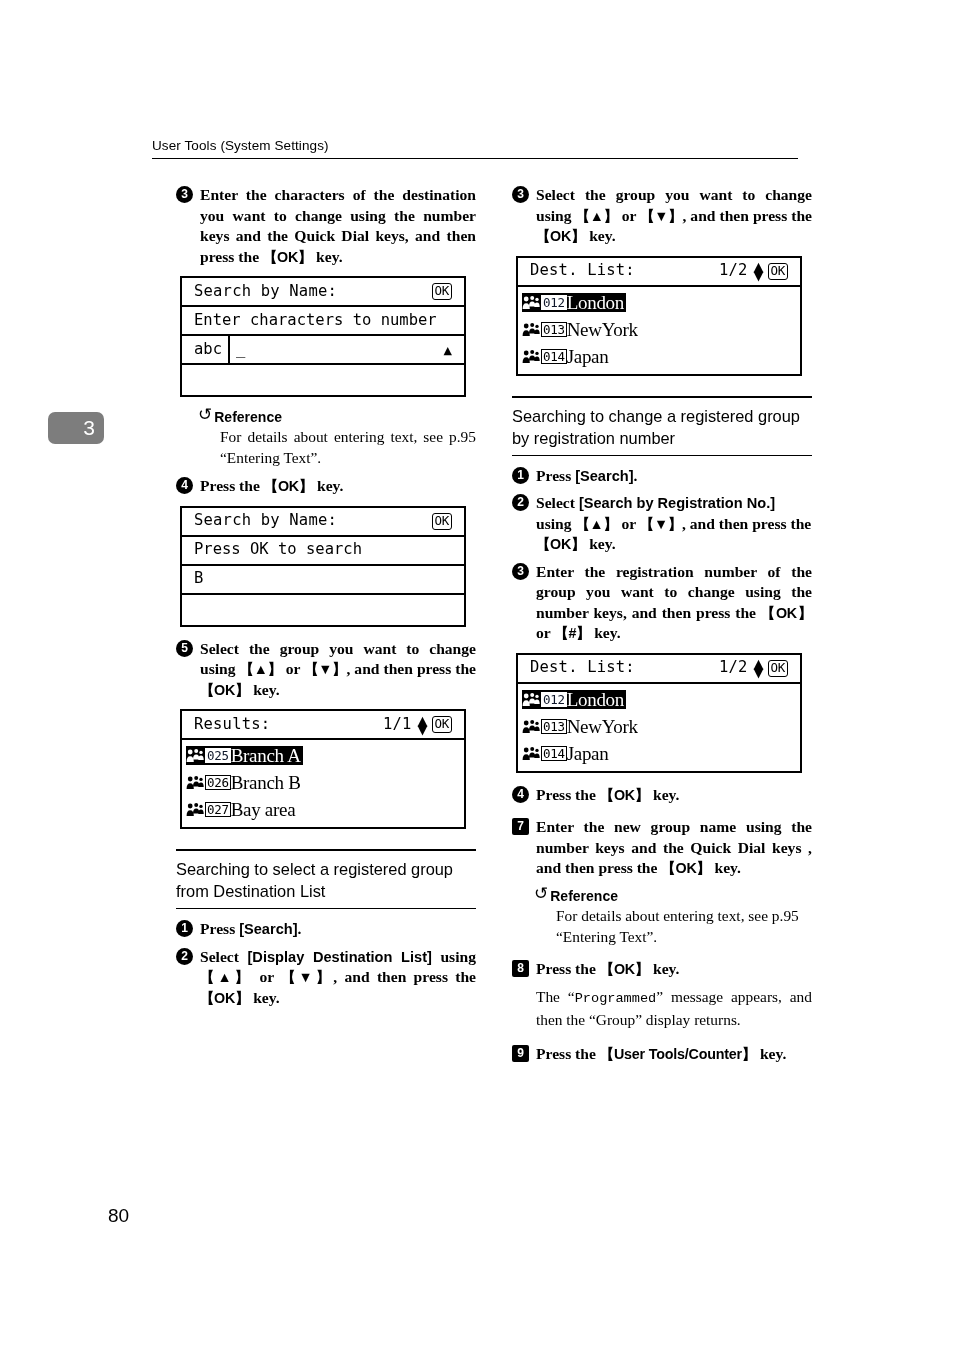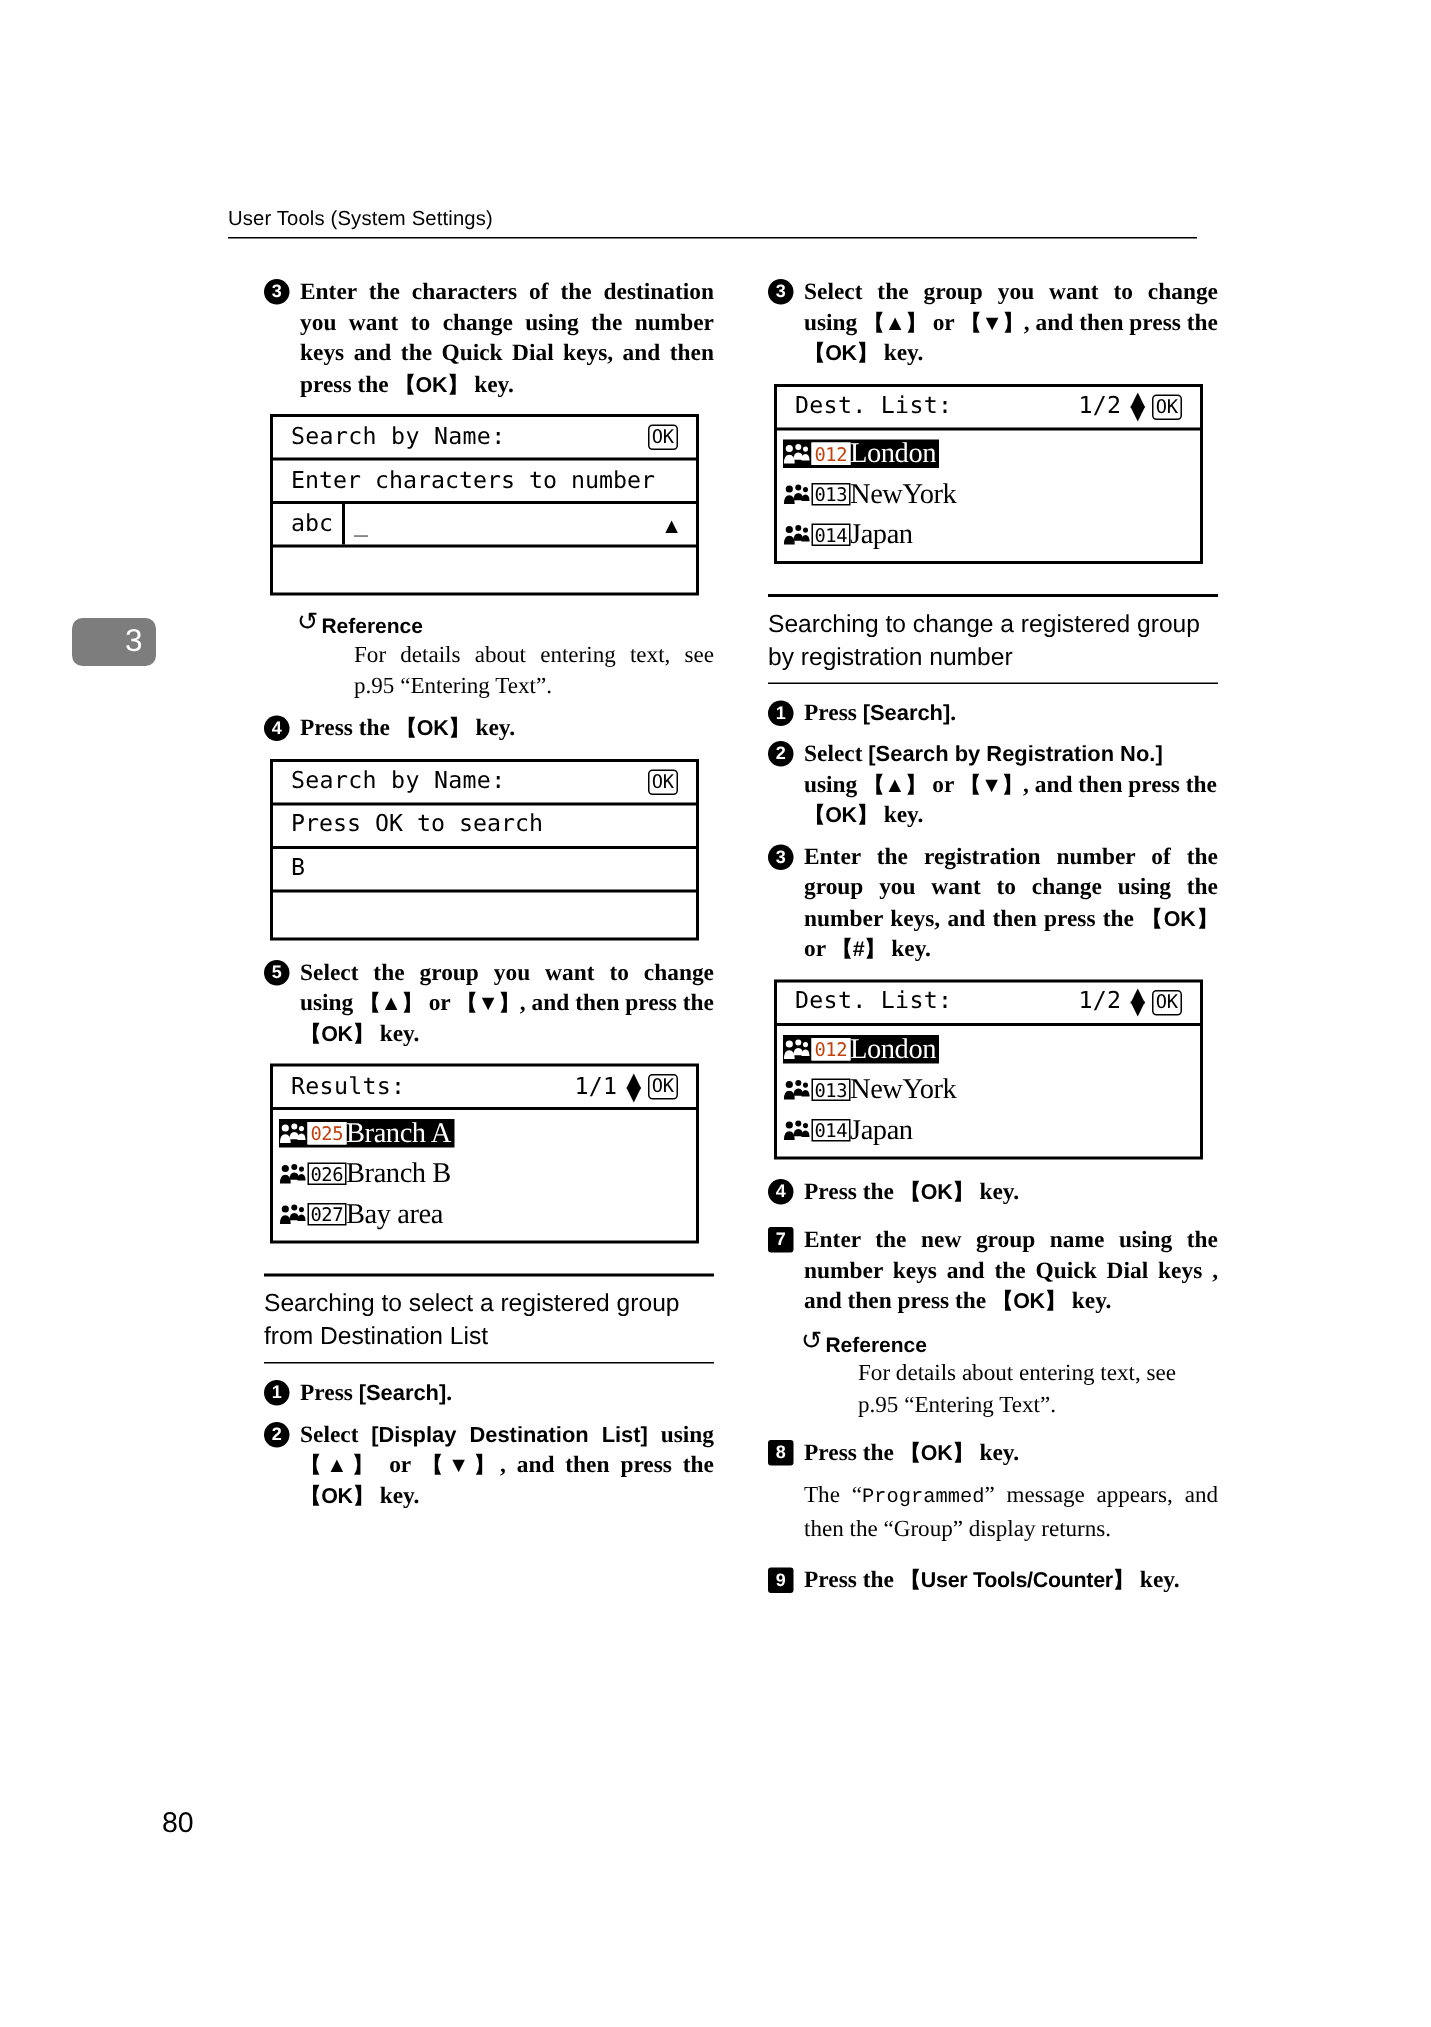--- a/index.html
+++ b/index.html
@@ -128,21 +128,21 @@
   }
   .ref-glyph {
     display: inline-block;
     font-family: "Liberation Serif", serif;
     font-size: 17px;
     font-weight: normal;
     line-height: 14px;
     transform: translateY(-1px) rotate(0deg);
   }
   .ref-body {
-    margin-left: 60px;
+    margin-left: 44px;
     font-family: "Liberation Serif", serif;
     font-size: 15.4px;
     line-height: 21px;
     text-align: justify;
     text-justify: inter-word;
   }
   .ref-body.nojust { text-align: left; }
 
   .plain-body {
     margin-left: 24px;
@@ -248,21 +248,21 @@
   }
   .lcd-item.sel .hl {
     background: #000;
     color: #fff;
     display: inline-flex;
     align-items: center;
     padding-right: 2px;
   }
   .lcd-item.sel .regno {
     border-color: #fff;
-    color: #c2410c;
+    color: #0f172a;
     background: #fff;
   }
   .lcd-item.sel .nm { color: #fff; }
 
   .lcd-list-wrap { padding: 2px 0 4px 0; }
 
   
   .abc-cell {
     border-right: 2.2px solid #000;
     padding-right: 6px;

